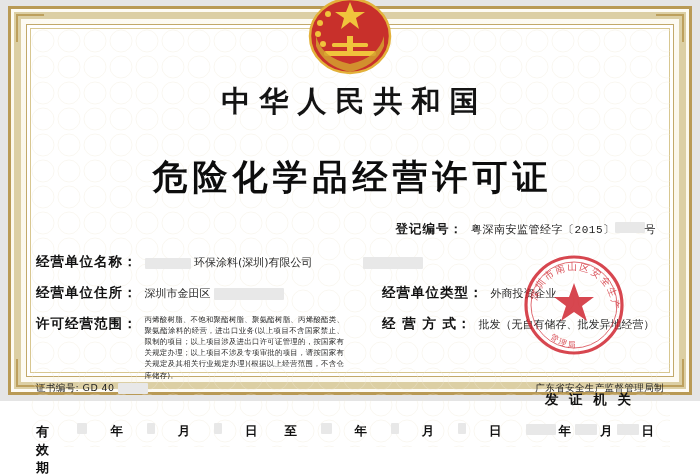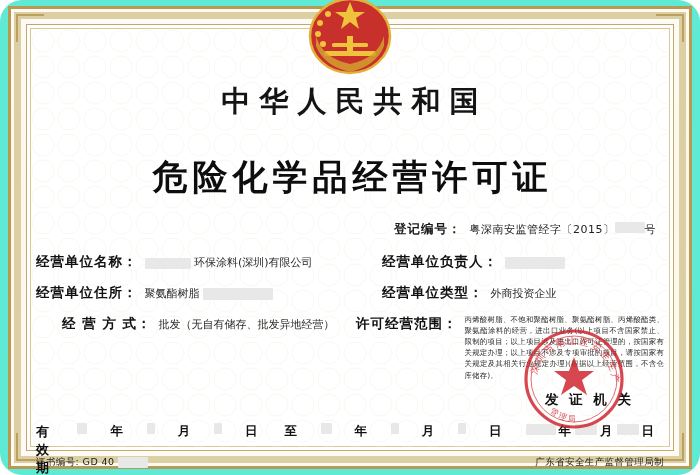--- a/index.html
+++ b/index.html
@@ -10,24 +10,23 @@
   body {
     width: 700px;
     height: 475px;
     font-family: "DejaVu Sans", "Liberation Sans", sans-serif;
     overflow: hidden;
   }
 
   #certificate {
     position: relative;
     width: 700px;
-    height: 475px;
-    background: #5eead4;
-    box-sizing: border-box;
-    border-radius: 22px;
+    height: 401px;
+    background: #e5e5e5;
+    box-sizing: border-box;
   }
 
   
   .frame-outer {
     position: absolute;
     left: 8px; top: 6px; right: 8px; bottom: 6px;
     border: 3px solid #b99a55;
     box-sizing: border-box;
     background:
       linear-gradient(180deg, #fdfbf4 0%, #fbf7ea 40%, #fdfbf4 100%);
@@ -121,20 +120,21 @@
     font-family: "DejaVu Serif", "Liberation Serif", serif;
     font-weight: bold;
     font-size: 12.5px;
     letter-spacing: 1px;
     margin-right: 8px;
   }
   .reg-value {
     font-size: 11px;
     letter-spacing: 0.5px;
     color: #222;
+    font-family: Liberation Mono, monospace;
   }
   .redact {
     display: inline-block;
     background: #e8e8e8;
     border-radius: 1px;
     vertical-align: middle;
   }
   .redact.w30 { width: 30px; height: 11px; }
   .redact.w22 { width: 22px; height: 11px; }
   .redact.w46 { width: 46px; height: 11px; }
@@ -302,42 +302,41 @@
     </div>
 
     <div class="fields">
 
       <div class="field">
         <span class="f-label">经营单位名称：</span>
         <span class="f-value small-ctr"><span class="redact w46"></span> <span>环保涂料(深圳)有限公司</span></span>
       </div>
 
       <div class="field">
-        <span class="f-label pad-left">经营单位负责人：</span>
         <span class="f-value small-ctr"><span class="redact w60"></span></span>
       </div>
 
       <div class="field">
         <span class="f-label">经营单位住所：</span>
-        <span class="f-value small-ctr"><span>聚氨酯树脂</span> <span class="redact w70"></span></span>
+        <span class="f-value small-ctr"><span>深圳市金田区</span> <span class="redact w70"></span></span>
       </div>
 
       <div class="field">
         <span class="f-label pad-left">经营单位类型：</span>
         <span class="f-value small-ctr">外商投资企业</span>
       </div>
 
       <div class="field">
+        <span class="f-label">许可经营范围：</span>
+        <span class="f-value scope">丙烯酸树脂、不饱和聚酯树脂、聚氨酯树脂、丙烯酸酯类、聚氨酯涂料的经营，进出口业务(以上项目不含国家禁止、限制的项目；以上项目涉及进出口许可证管理的，按国家有关规定办理；以上项目不涉及专项审批的项目，请按国家有关规定及其相关行业规定办理)(根据以上经营范围，不含仓库储存)。</span>
+      </div>
+
+      <div class="field">
         <span class="f-label pad-left">经 营 方 式：</span>
         <span class="f-value small-ctr">批发（无自有储存、批发异地经营）</span>
-      </div>
-
-      <div class="field">
-        <span class="f-label">许可经营范围：</span>
-        <span class="f-value scope">丙烯酸树脂、不饱和聚酯树脂、聚氨酯树脂、丙烯酸酯类、聚氨酯涂料的经营，进出口业务(以上项目不含国家禁止、限制的项目；以上项目涉及进出口许可证管理的，按国家有关规定办理；以上项目不涉及专项审批的项目，请按国家有关规定及其相关行业规定办理)(根据以上经营范围，不含仓库储存)。</span>
       </div>
 
     </div>
 
     <div class="issuer-row">
       <span class="issuer-label">发 证 机 关</span>
     </div>
 
     <div class="validity-row">
       <span class="validity-label">有效期</span>

